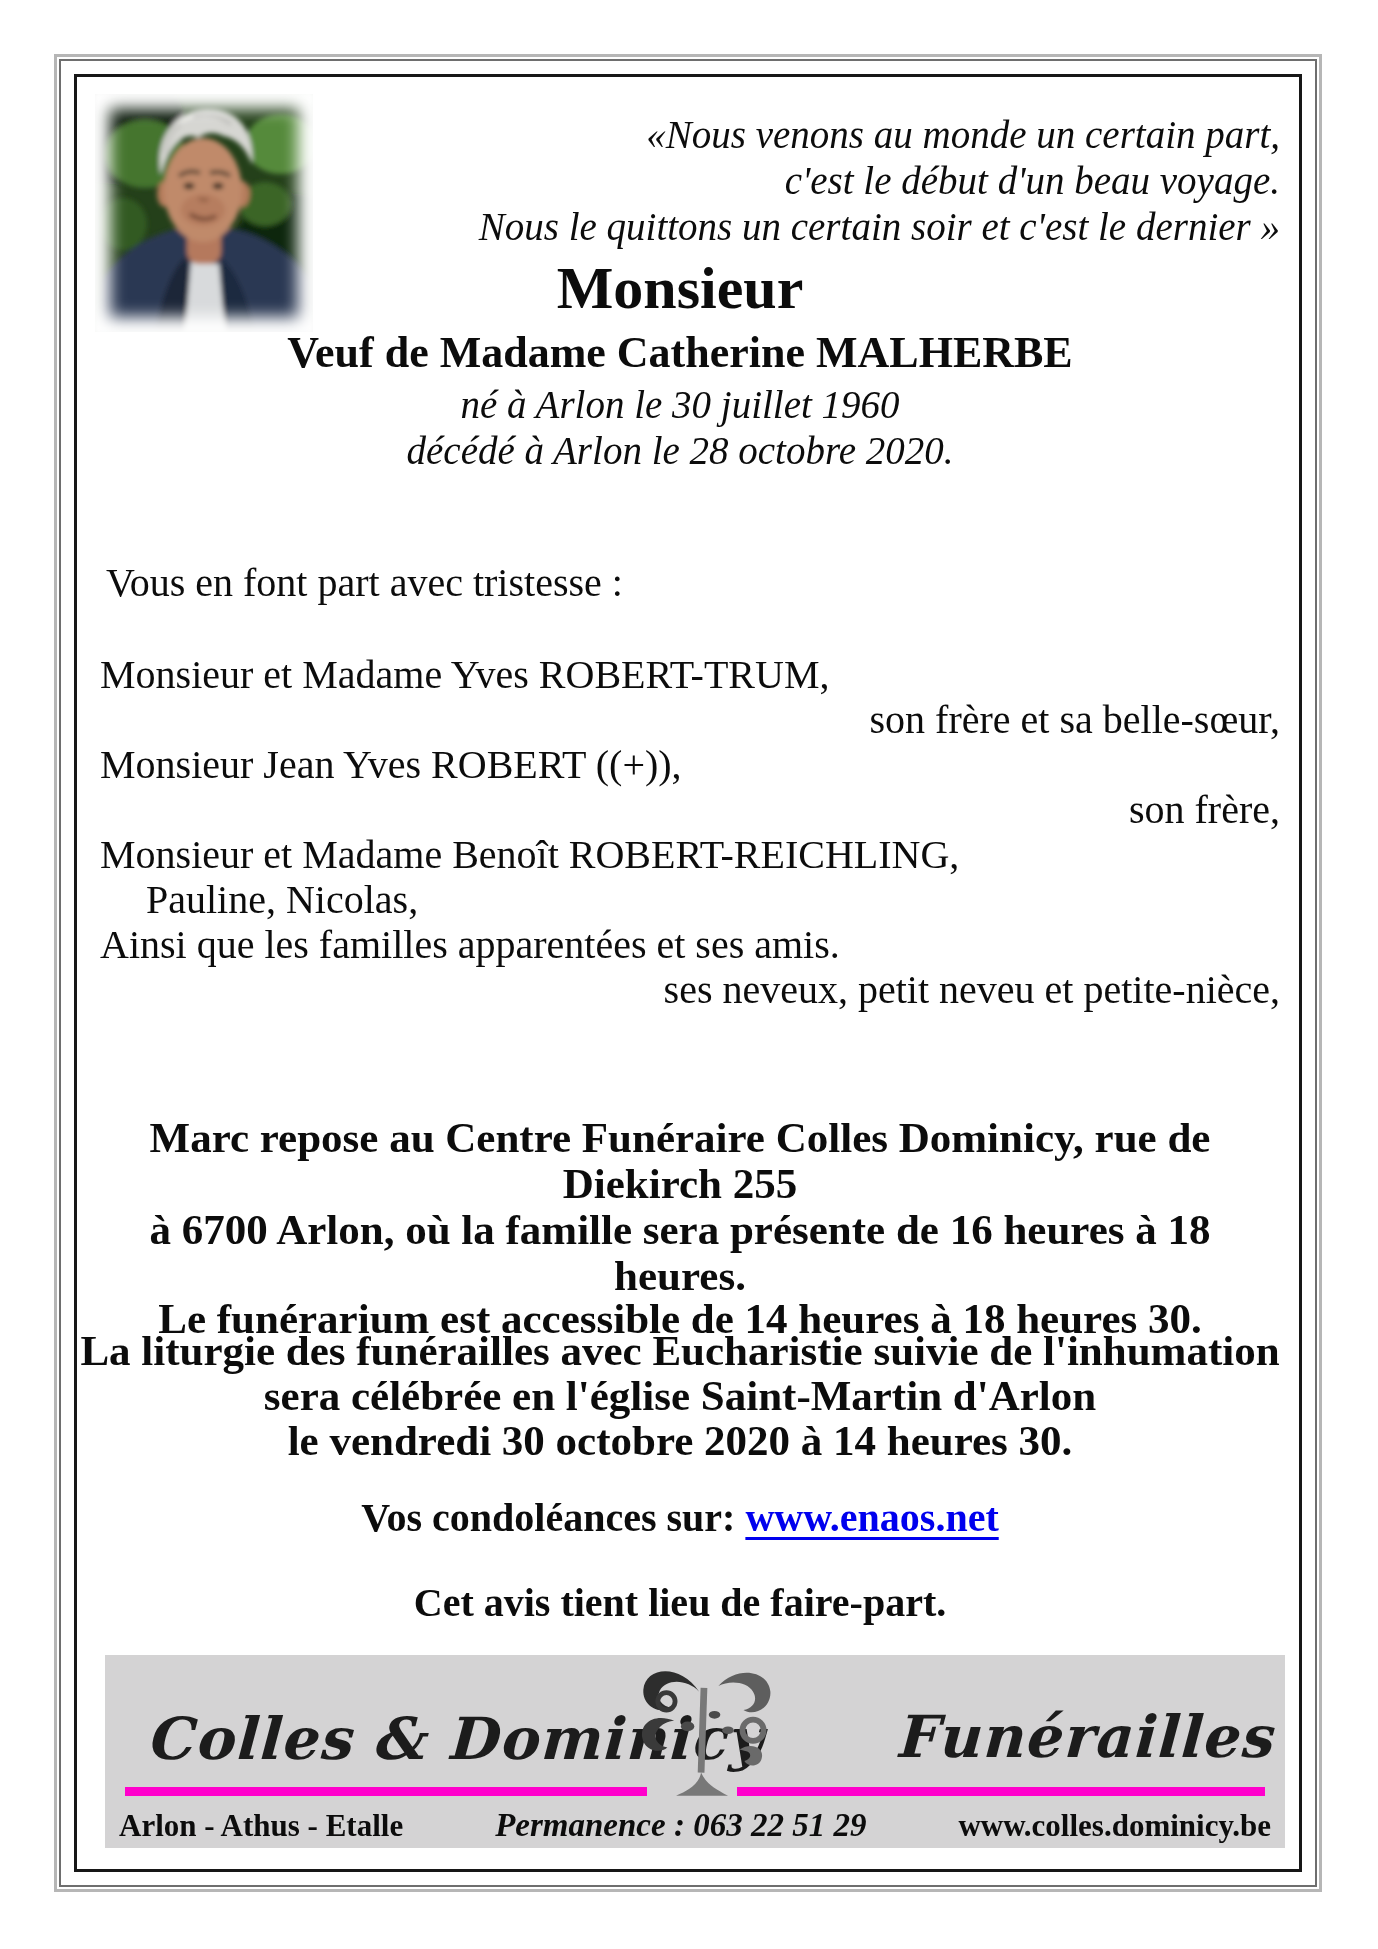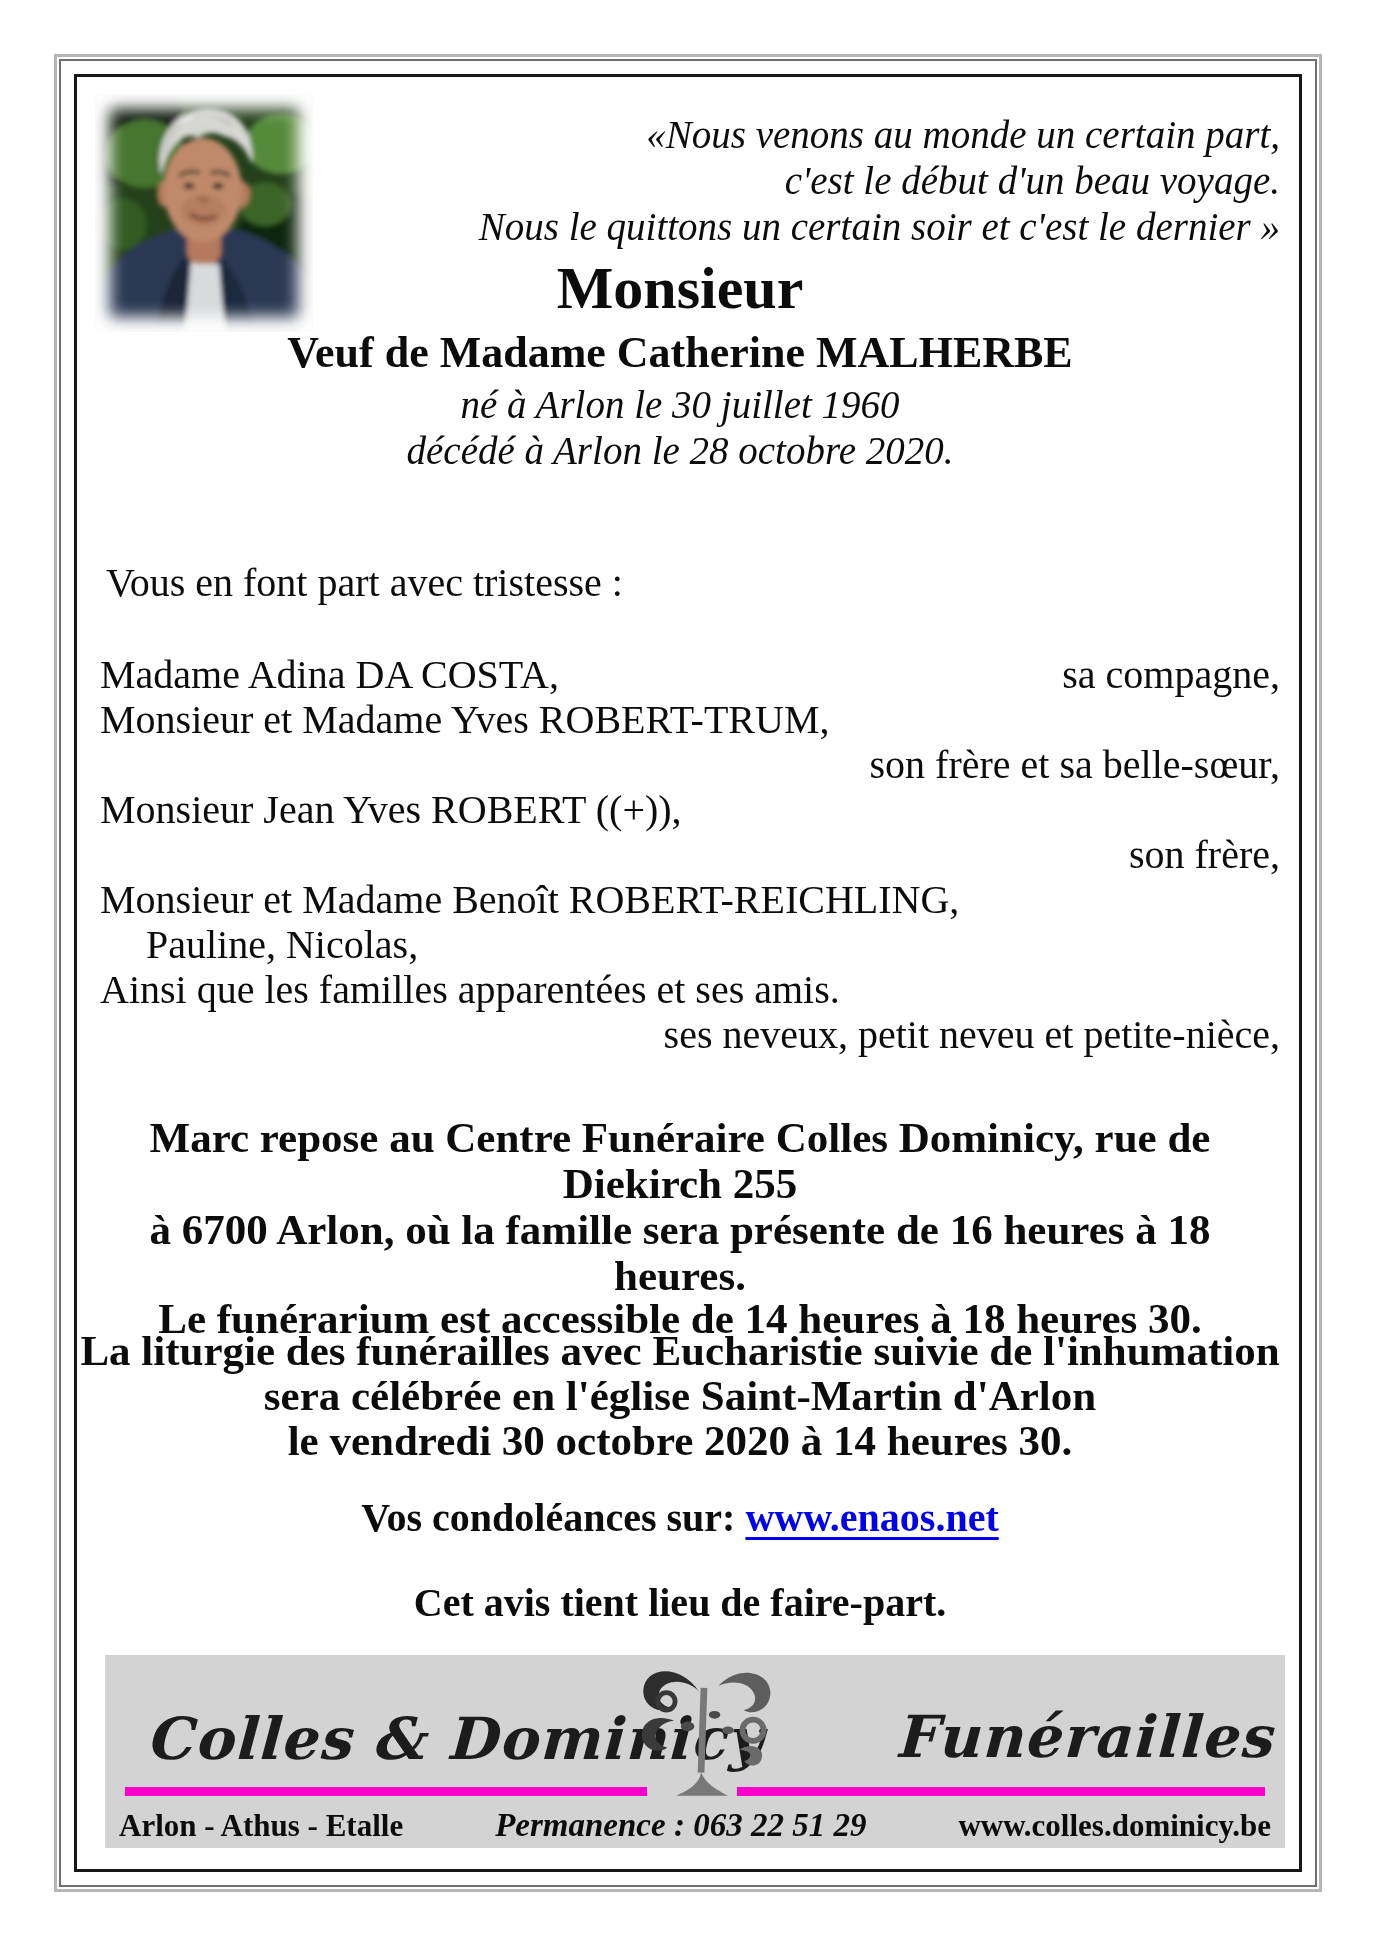--- a/index.html
+++ b/index.html
@@ -122,24 +122,20 @@
   <div class="h-mons">Monsieur</div>
   <div class="h-veuf">Veuf de Madame Catherine MALHERBE</div>
   <div class="h-it">né à Arlon le 30 juillet 1960</div>
   <div class="h-it">décédé à Arlon le 28 octobre 2020.</div>
 </div>
 
 <div id="intro">Vous en font part avec tristesse :</div>
 
 <div id="family">
   <div class="frow">
-    <span>Madame Adina DA COSTA,</span>
-    <span>sa compagne,</span>
-  </div>
-  <div class="frow">
     <span>Monsieur et Madame Yves ROBERT-TRUM,</span>
     <span></span>
   </div>
   <div class="frow">
     <span></span>
     <span>son frère et sa belle-sœur,</span>
   </div>
   <div class="frow">
     <span>Monsieur Jean Yves ROBERT ((+)),</span>
     <span></span>

